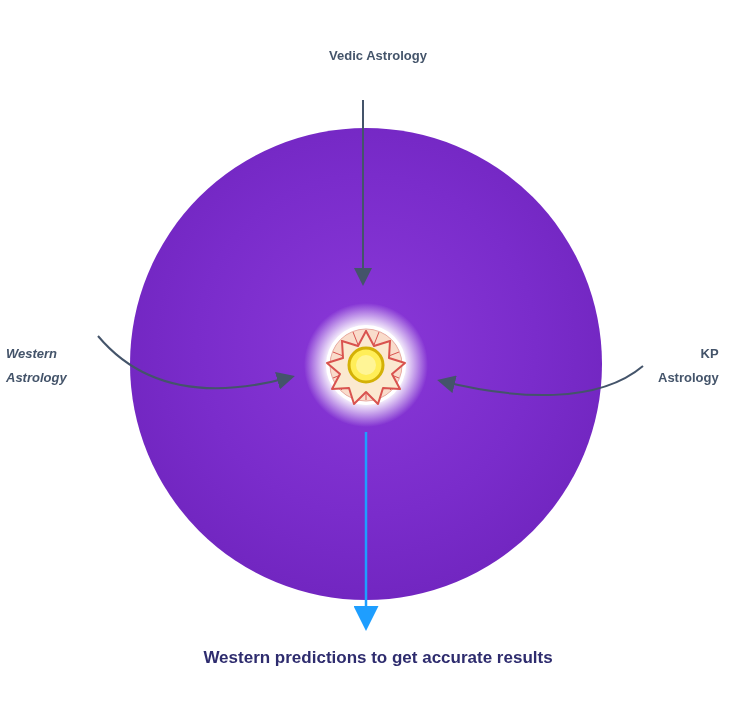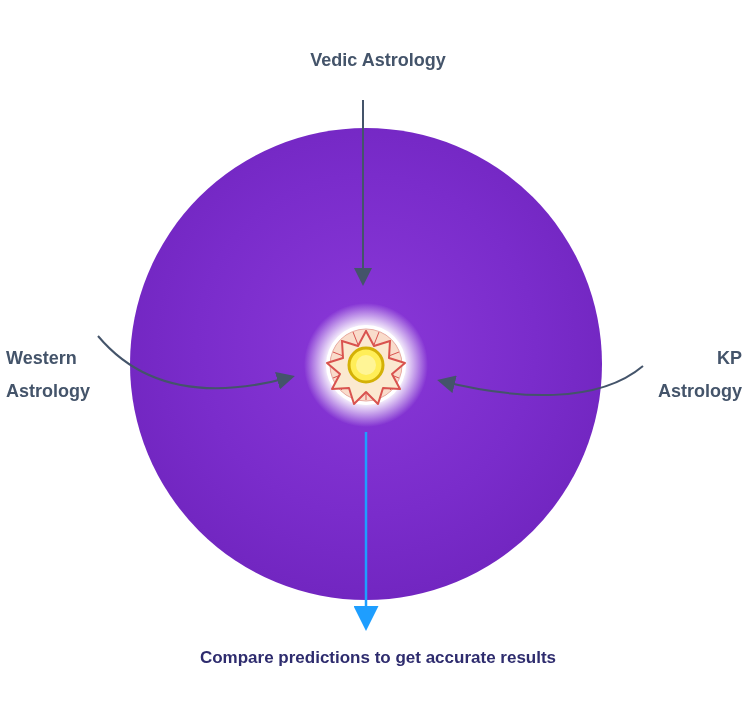--- a/index.html
+++ b/index.html
@@ -19,34 +19,35 @@
     position: absolute;
     left: 0;
     top: 0;
     width: 756px;
     height: 728px;
   }
   .label {
     position: absolute;
     color: #44546A;
     font-weight: bold;
-    font-size: 18px;
+    font-size: 13px;
     line-height: 1.85;
     white-space: pre-line;
   }
   .label-top {
     left: 0;
     right: 0;
     top: 44px;
     text-align: center;
   }
   .label-left {
     left: 6px;
     top: 342px;
     text-align: left;
+    font-style: italic;
   }
   .label-right {
     left: 658px;
     top: 342px;
     text-align: right;
   }
   .caption-bottom {
     position: absolute;
     left: 0;
     right: 0;
@@ -114,15 +115,15 @@
   </svg>
 
   <div class="label label-top">Vedic Astrology</div>
 
   <div class="label label-left">Western
 Astrology</div>
 
   <div class="label label-right">KP
 Astrology</div>
 
-  <div class="caption-bottom">Compare predictions to get accurate results</div>
+  <div class="caption-bottom">Western predictions to get accurate results</div>
 
 </div>
 
 </body></html>

